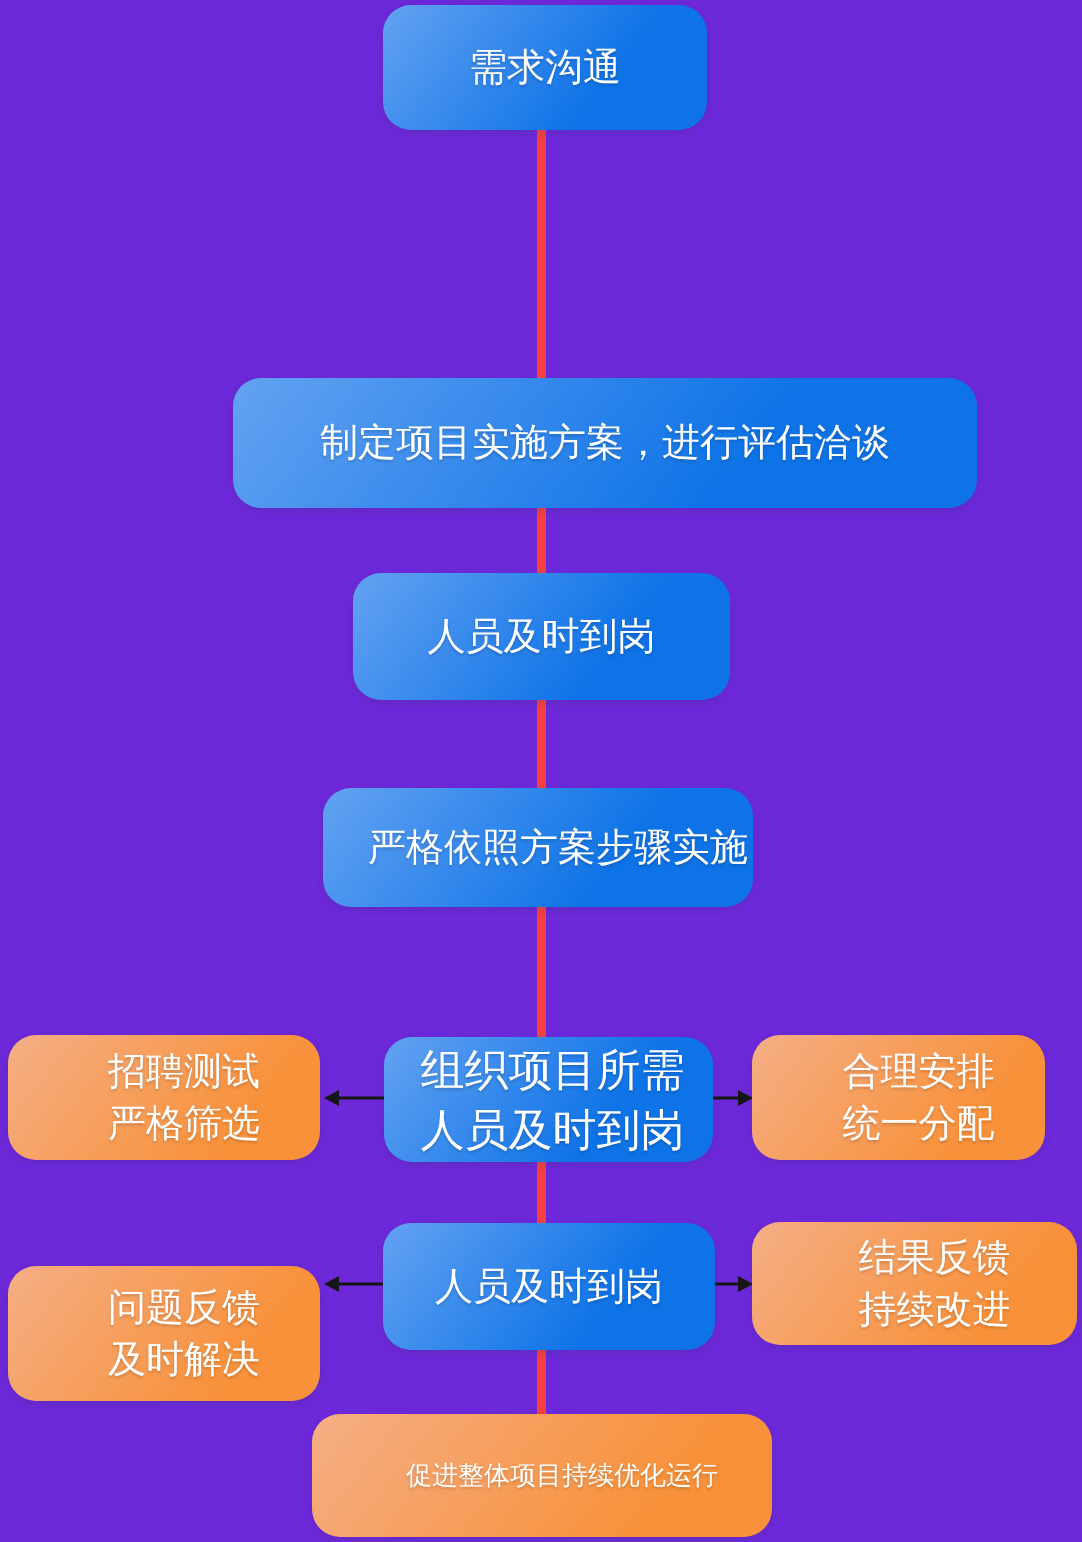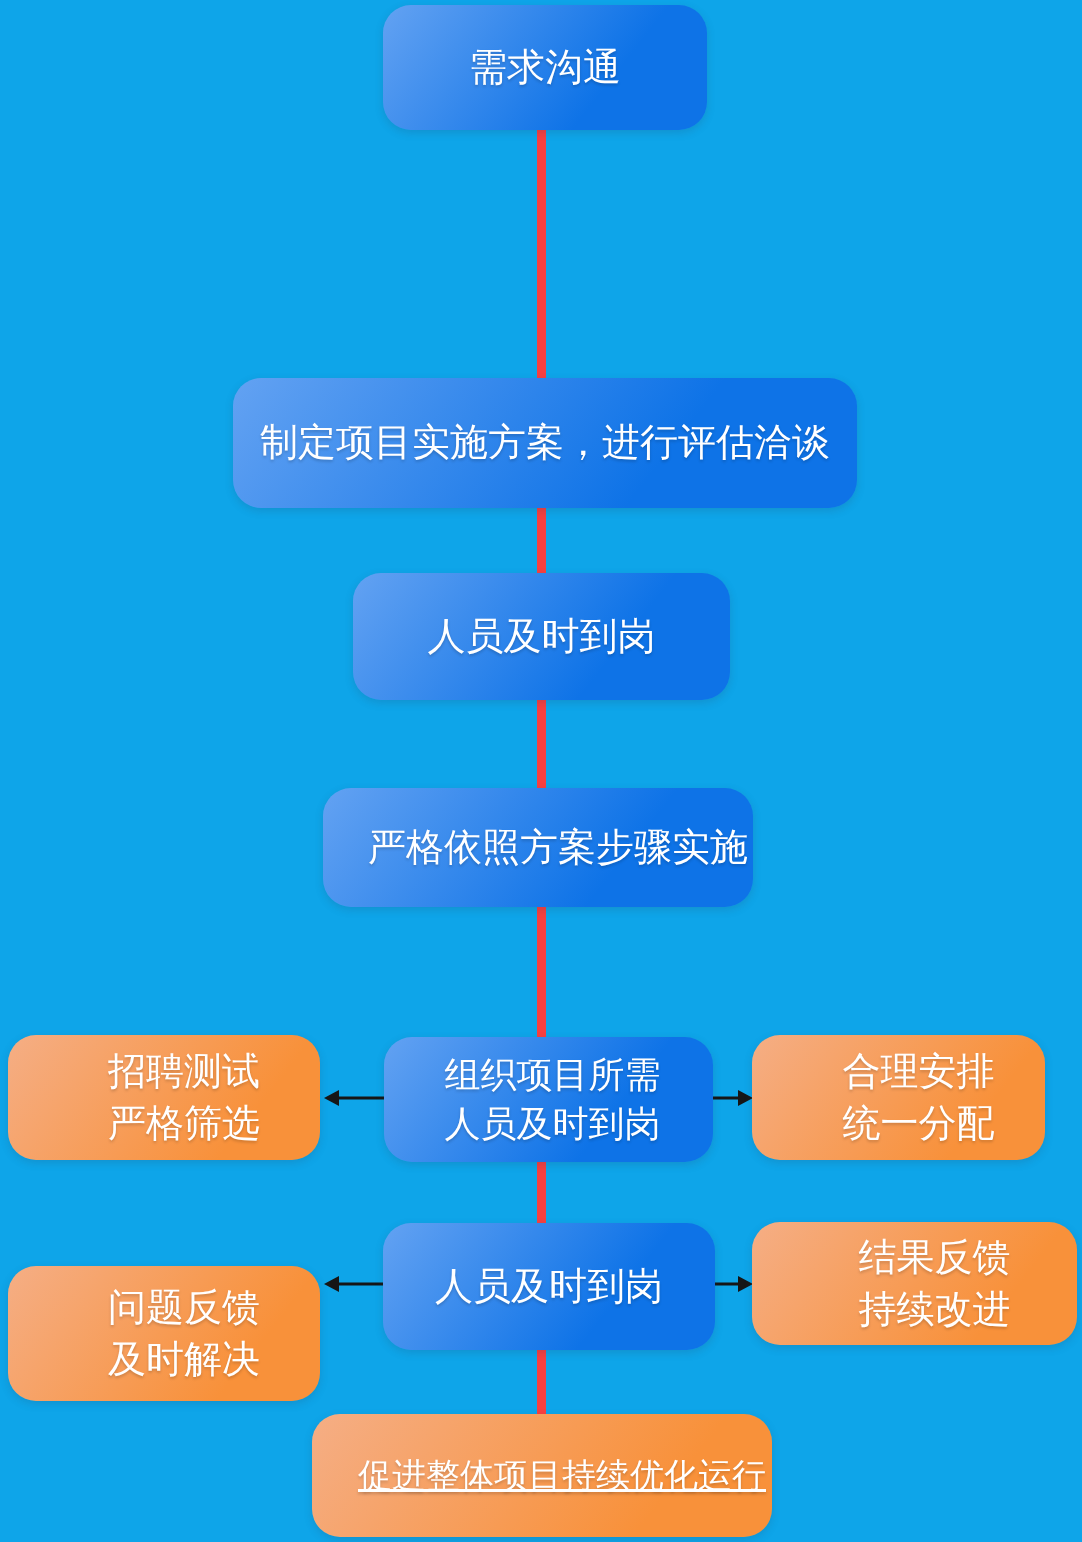--- a/index.html
+++ b/index.html
@@ -13,21 +13,21 @@
   }
   * { margin: 0; padding: 0; box-sizing: border-box; }
   html, body { background: #ffffff; }
   body {
     font-family: "Liberation Sans", "DejaVu Sans", sans-serif;
   }
   .canvas {
     position: relative;
     width: 1082px;
     height: 1542px;
-    background: #0ea5e9;
+    background: #6d28d9;
     overflow: hidden;
   }
   
   .connector-red {
     position: absolute;
     left: 537px;
     top: 60px;
     width: 9px;
     height: 1418px;
     background: var(--connector-red);
@@ -47,27 +47,27 @@
   }
   .node .label {
     white-space: pre-line;
     line-height: 1.35;
     text-shadow: 0 2px 3px rgba(0, 0, 0, 0.18);
   }
   .blue   { background: linear-gradient(128deg, var(--blue-light) 0%, var(--blue-dark) 68%); }
   .orange { background: linear-gradient(128deg, var(--orange-light) 0%, var(--orange-dark) 75%); padding-left: 40px; }
 
   .fs38 .label { font-size: 38px; }
-  .fs36 .label { font-size: 36px; margin-left: 8px; }
-  .fs34 .label { font-size: 34px; text-decoration: underline; }
+  .fs36 .label { font-size: 44px; margin-left: 8px; }
+  .fs34 .label { font-size: 26px; }
 
   
   .pos-s1  { left: 383px; top: 5px;    width: 324px; height: 125px; }
   .pos-s2  { left: 323px; top: 197px;  width: 422px; height: 121px; }
-  .pos-s3  { left: 233px; top: 378px;  width: 624px; height: 130px; }
+  .pos-s3  { left: 233px; top: 378px;  width: 744px; height: 130px; }
   .pos-s4  { left: 353px; top: 573px;  width: 377px; height: 127px; }
   .pos-s5  { left: 323px; top: 788px;  width: 430px; height: 119px; padding-left: 40px; }
   .pos-s6l { left: 8px;   top: 1035px; width: 312px; height: 125px; }
   .pos-s6  { left: 384px; top: 1037px; width: 329px; height: 125px; }
   .pos-s6r { left: 752px; top: 1035px; width: 293px; height: 125px; }
   .pos-s7l { left: 8px;   top: 1222px; width: 312px; height: 135px; margin-top: 44px; }
   .pos-s7  { left: 383px; top: 1223px; width: 332px; height: 127px; }
   .pos-s7r { left: 752px; top: 1222px; width: 325px; height: 123px; }
   .pos-s8  { left: 312px; top: 1414px; width: 460px; height: 123px; }
 

